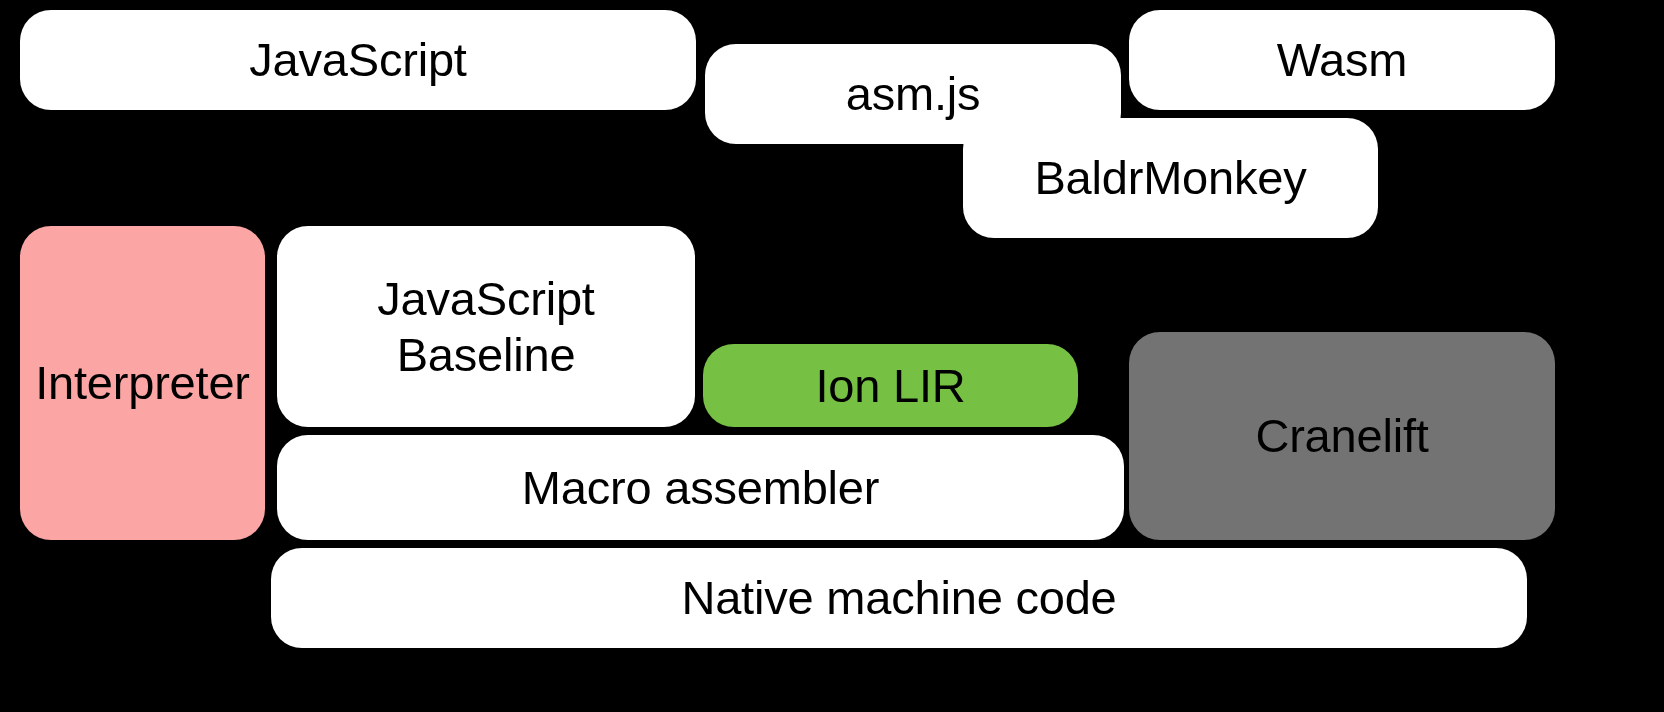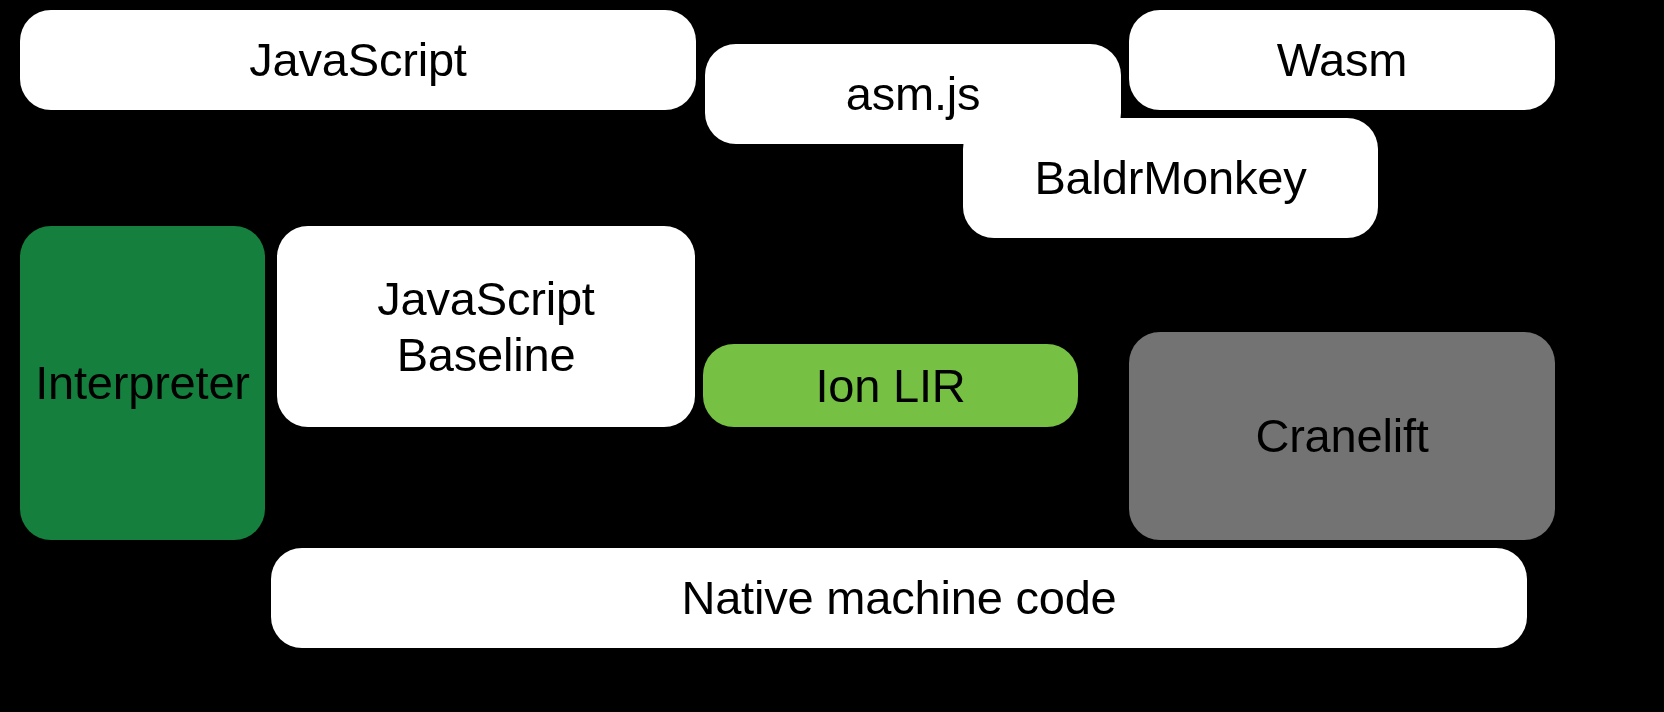--- a/index.html
+++ b/index.html
@@ -28,21 +28,21 @@
     border-radius: 31px;
     color: #000000;
     font-size: 47px;
     font-weight: 400;
     line-height: 1.18;
     letter-spacing: -0.2px;
     white-space: pre-line;
     user-select: none;
   }
   .fill-white { background: #ffffff; }
-  .fill-gray  { background: #15803d; }
+  .fill-gray  { background: #fca5a5; }
   .fill-green { background: #76c043; }
   .fill-pink  { background: #737373; }
 </style>
 </head>
 <body>
 
 <div id="canvas">
 
   <div class="box fill-white" style="left:20px; top:10px; width:676px; height:100px;">JavaScript</div>
 
@@ -56,16 +56,17 @@
   <div class="box fill-gray" style="left:20px; top:226px; width:245px; height:314px;">Interpreter</div>
 
   <div class="box fill-white" style="left:277px; top:226px; width:418px; height:201px;">JavaScript
 Baseline</div>
 
 
   <div class="box fill-green" style="left:703px; top:344px; width:375px; height:83px;">Ion LIR</div>
 
   <div class="box fill-pink" style="left:1129px; top:332px; width:426px; height:208px;">Cranelift</div>
 
+  <div class="box fill-white" style="left:277px; top:435px; width:847px; height:105px;">Macro assembler</div>
 
   <div class="box fill-white" style="left:271px; top:548px; width:1256px; height:100px;">Native machine code</div>
 
 </div>
 
 </body></html>

